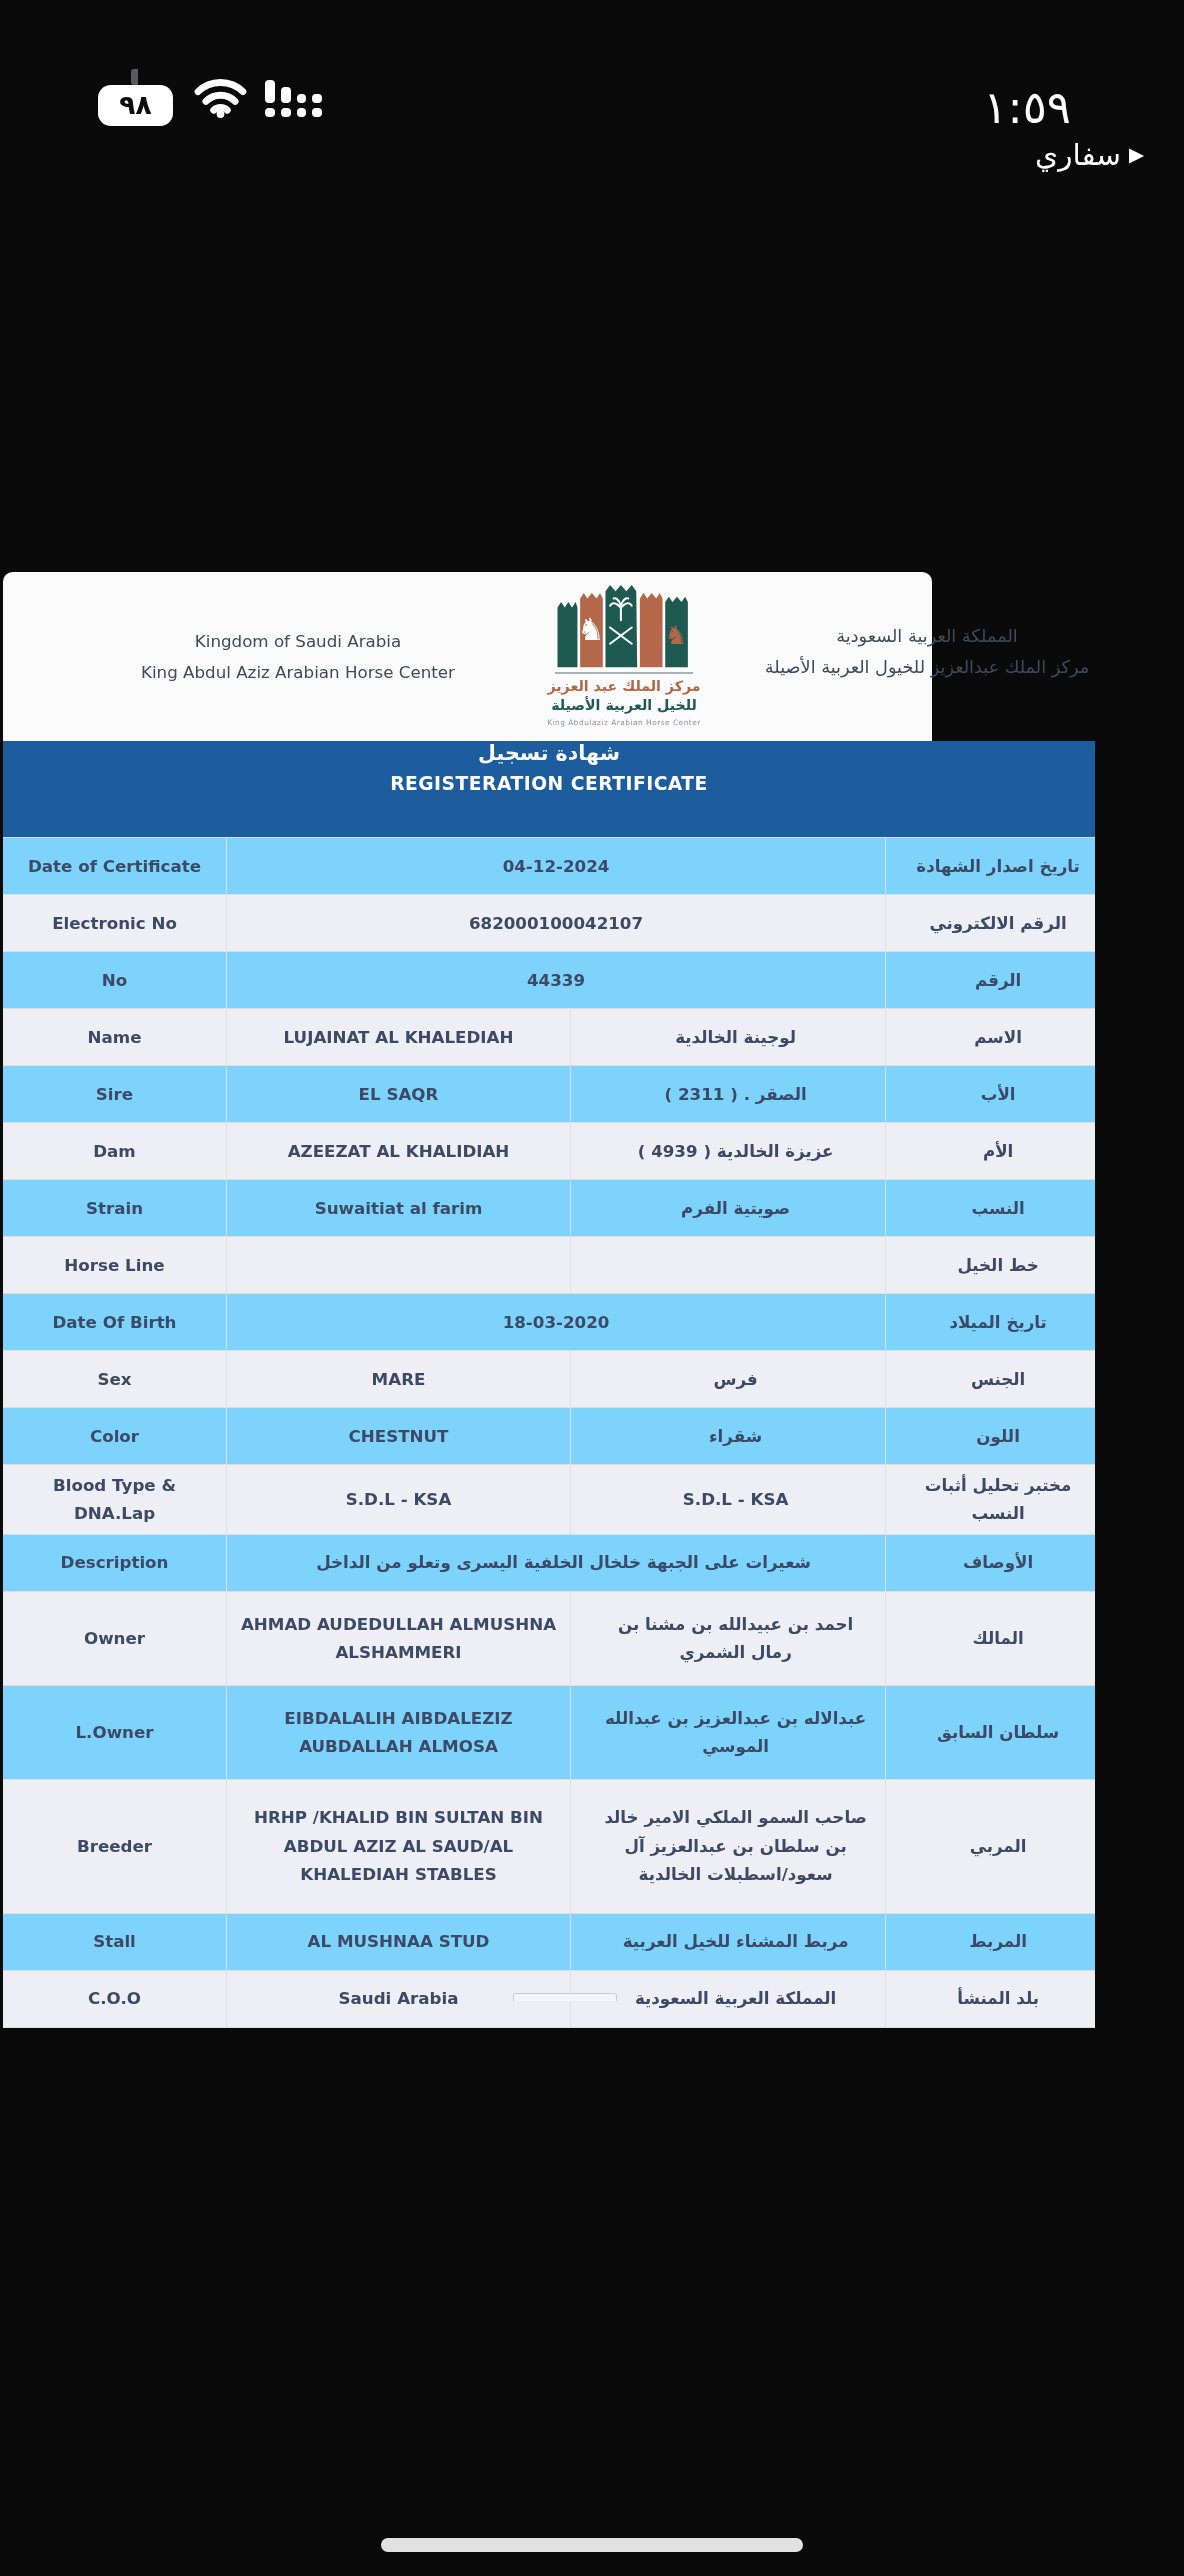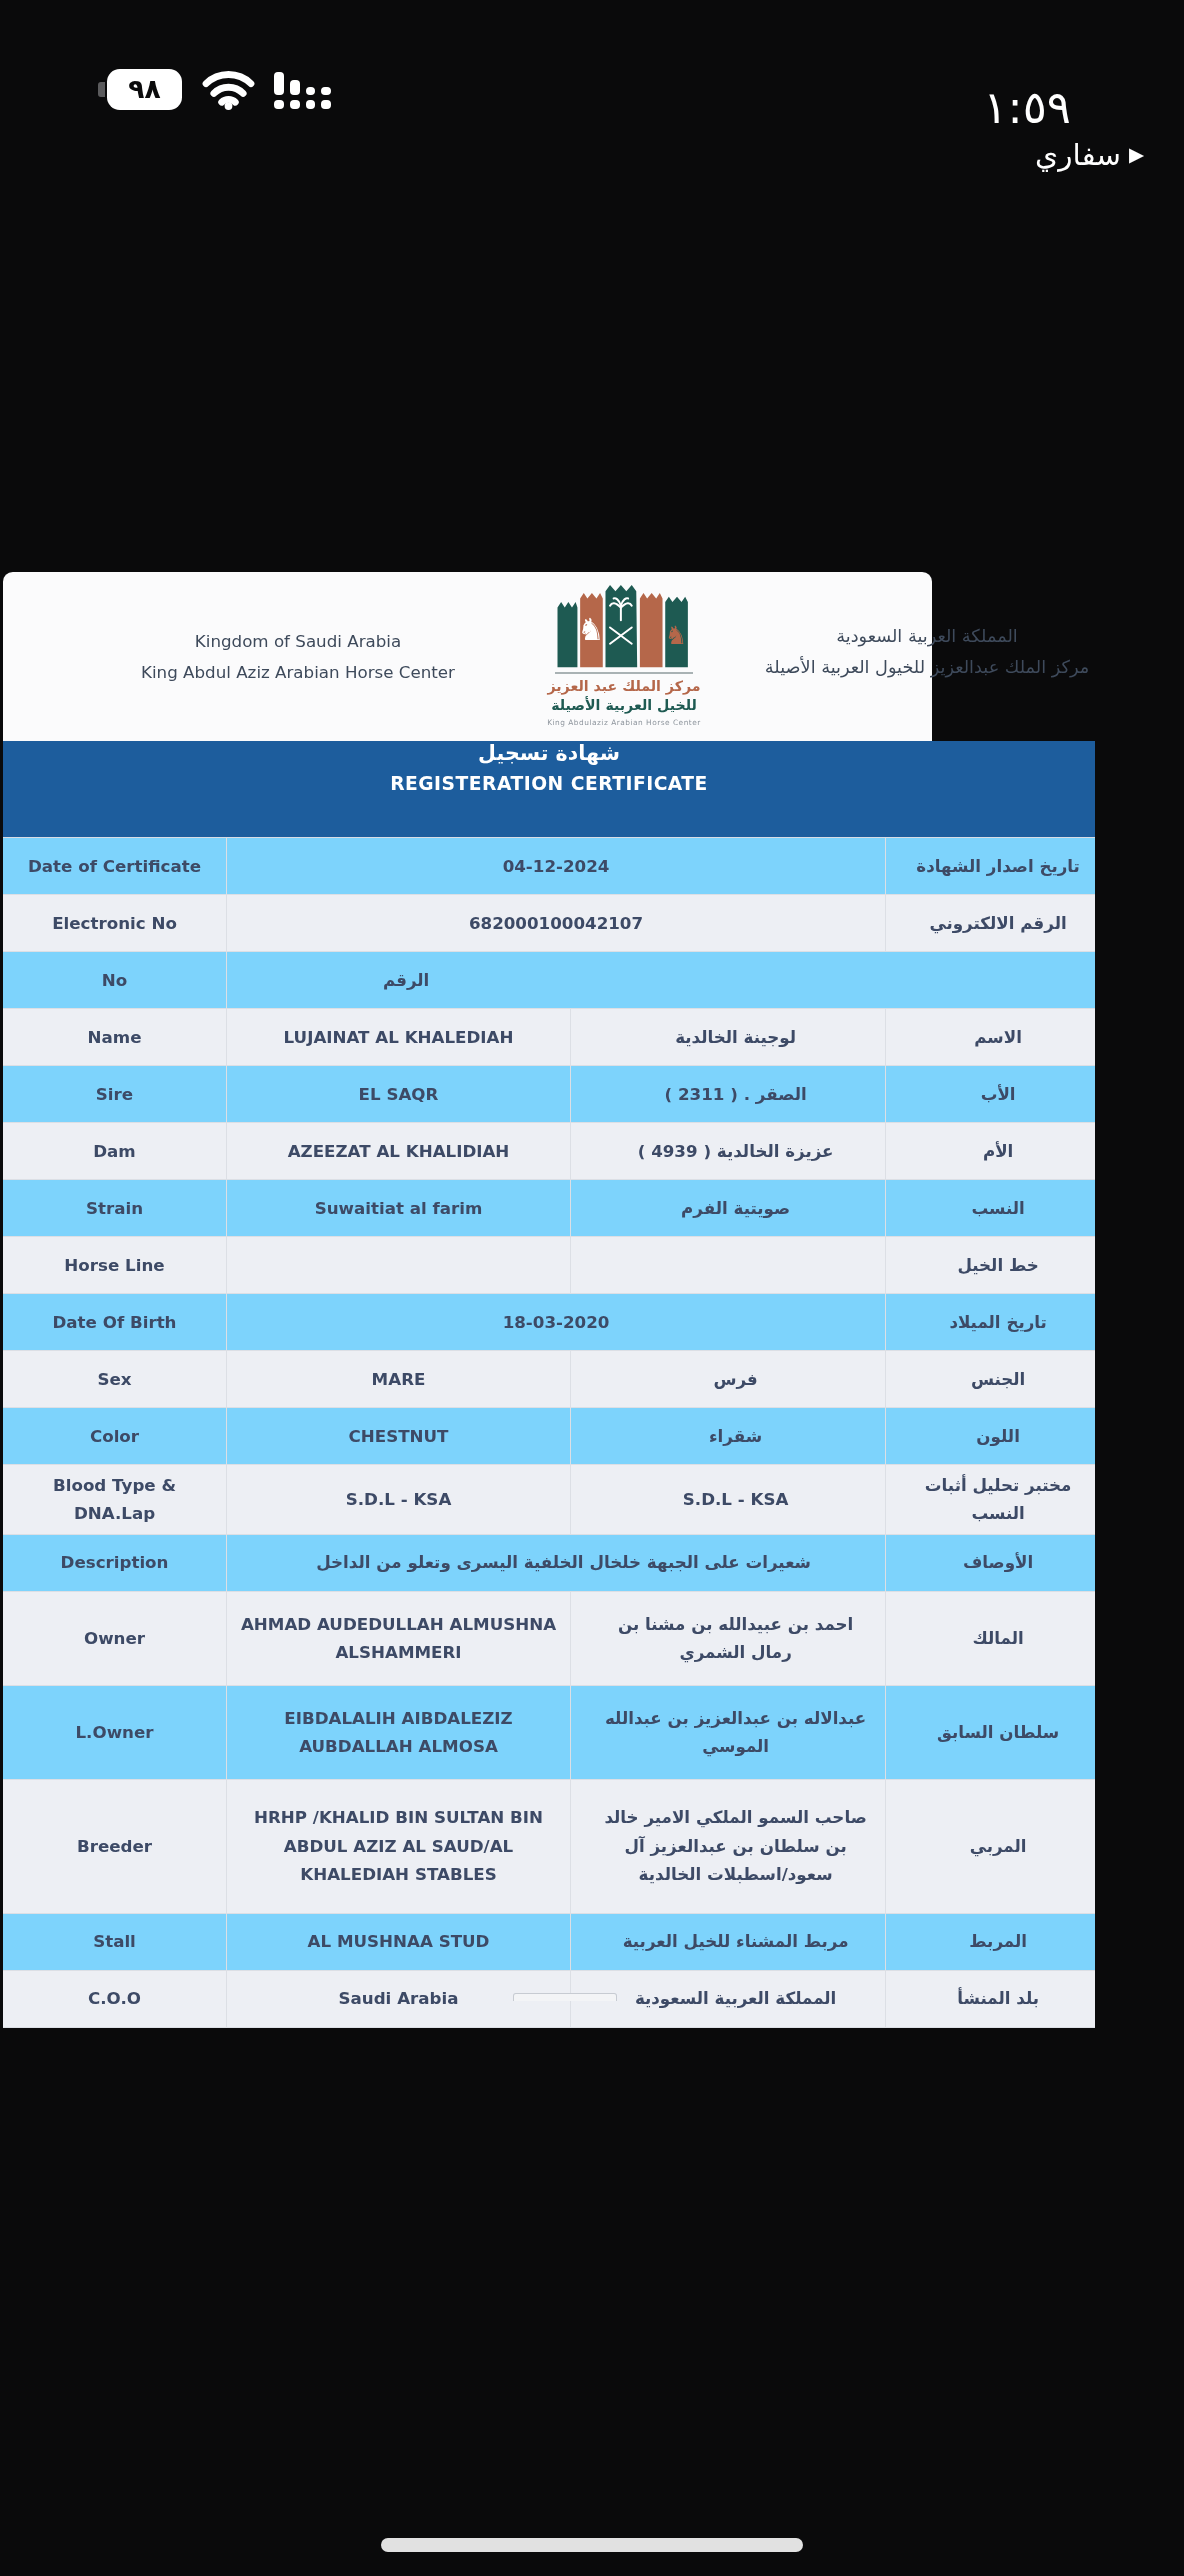--- a/index.html
+++ b/index.html
@@ -3,21 +3,21 @@
 <meta charset="utf-8">
 <style>
   html,body{margin:0;padding:0;background:#0a0a0b;}
   body{
     position:relative;width:1185px;height:2576px;overflow:hidden;
     font-family:"DejaVu Sans","Liberation Sans",sans-serif;
   }
   
   .status-bar{position:absolute;top:0;left:0;width:1185px;height:196px;color:#fff;}
   .sb-left{position:absolute;left:98px;top:69px;display:flex;align-items:center;}
-  .battery-wrap{position:relative;display:flex;align-items:center;}
+  .battery-wrap{position:relative;display:flex;align-items:center;flex-direction:column;}
   .battery-nub{width:6.9px;height:15.7px;background:#5b5b5d;border-radius:2.9px 0 0 2.9px;margin-right:2px;}
   .battery{width:75px;height:41px;background:#fff;border-radius:12.8px;display:flex;align-items:center;justify-content:center;}
   .battery span{color:#0b0b0c;font-size:26.5px;font-weight:700;line-height:1;}
   .wifi{margin-left:19.6px;width:55px;height:41px;}
   .cellbars{margin-left:17.7px;display:flex;align-items:flex-end;gap:5.9px;height:39px;}
   .cellbars .col{display:flex;flex-direction:column;justify-content:flex-end;gap:4.9px;}
   .cellbars .seg{width:9.8px;background:#fff;border-radius:3.9px;}
   .sb-right{position:absolute;right:0;top:0;width:413px;height:196px;}
   .clock{position:absolute;right:114px;top:81px;font-size:45px;font-weight:400;letter-spacing:1px;text-align:right;}
   .app-return{position:absolute;right:41px;top:138px;font-size:29.5px;display:flex;align-items:center;gap:7.9px;cursor:pointer;}
@@ -157,20 +157,21 @@
         <div class="cell c-span">04-12-2024</div>
         <div class="cell c-label-ar ar" dir="rtl">تاريخ اصدار الشهادة</div>
       </div>
       <div class="row shade">
         <div class="cell c-label-en">Electronic No</div>
         <div class="cell c-span">682000100042107</div>
         <div class="cell c-label-ar ar" dir="rtl">الرقم الالكتروني</div>
       </div>
       <div class="row">
         <div class="cell c-label-en">No</div>
+        <div class="cell c-span">44339</div>
         <div class="cell c-label-ar ar" dir="rtl">الرقم</div>
       </div>
       <div class="row shade">
         <div class="cell c-label-en">Name</div>
         <div class="cell c-value-en">LUJAINAT AL KHALEDIAH</div>
         <div class="cell c-value-ar ar" dir="rtl">لوجينة الخالدية</div>
         <div class="cell c-label-ar ar" dir="rtl">الاسم</div>
       </div>
       <div class="row">
         <div class="cell c-label-en">Sire</div>

